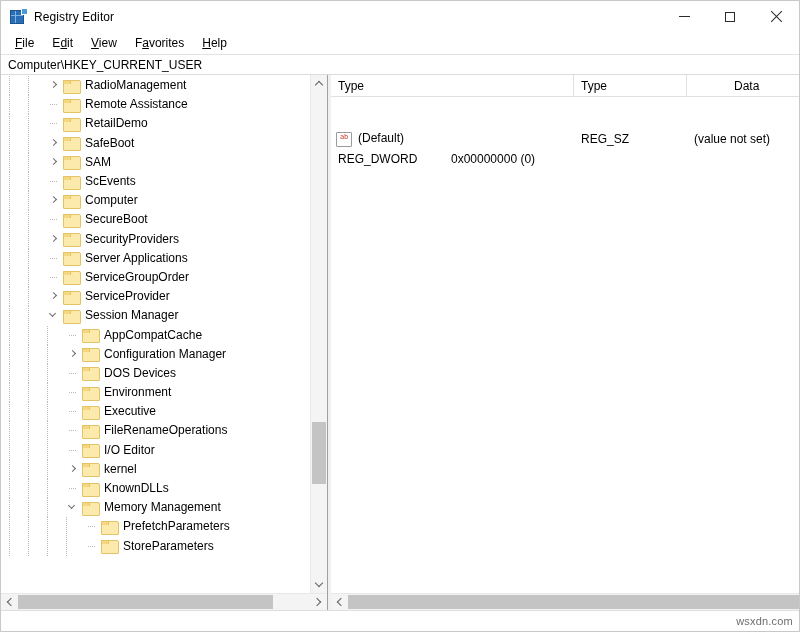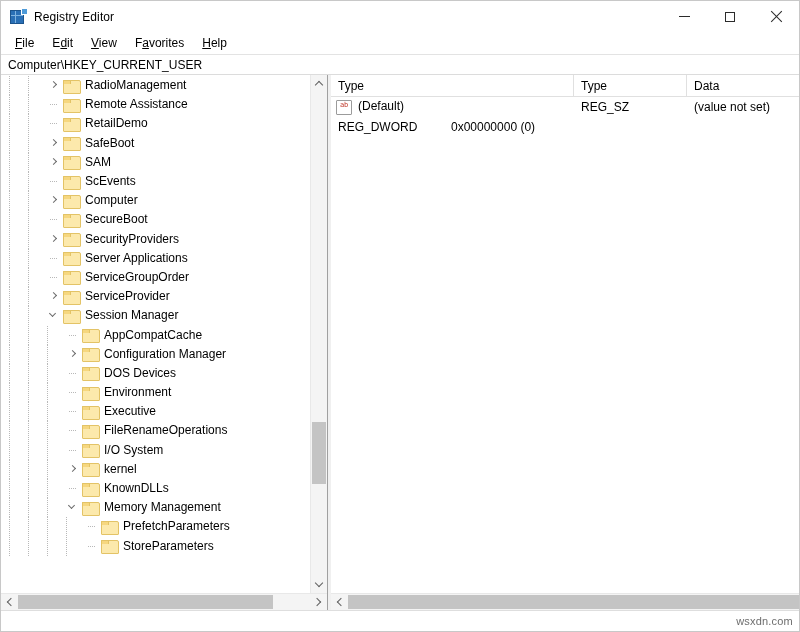--- a/index.html
+++ b/index.html
@@ -298,26 +298,27 @@
     display: flex;
     align-items: center;
     padding-left: 7px;
     border-right: 1px solid #e0e0e0;
     height: 22px;
     overflow: hidden;
     white-space: nowrap;
   }
   .lv-col.c-name { width: 243px; min-width: 243px; }
   .lv-col.c-type { width: 113px; min-width: 113px; }
-  .lv-col.c-data { flex: 1 1 auto; border-right: none; }
+  .lv-col.c-data { flex: 1 1 auto; border-right: none; margin-left: 40px; }
   .lv-body {
     flex: 1 1 auto;
     overflow: hidden;
     position: relative;
     background: #fff;
+    margin-top: 32px;
   }
   .lrow {
     height: 20px;
     display: flex;
     align-items: center;
     font-size: 12px;
     color: #000;
     white-space: nowrap;
   }
   .lcell {
@@ -636,21 +637,21 @@
             <div class="trow">
               <div class="tindent" style="width: 65px;">
                 <div class="guide" style="left: 8px;"></div>
                 <div class="guide" style="left: 27px;"></div>
                 <div class="guide" style="left: 46px;"></div>
               </div>
               <div class="chev leaf">
                 <div class="tick"></div>
               </div>
               <div class="folder"></div>
-              <div class="tlabel">I/O System</div>
+              <div class="tlabel">I/O Editor</div>
             </div>
             <div class="trow">
               <div class="tindent" style="width: 65px;">
                 <div class="guide" style="left: 8px;"></div>
                 <div class="guide" style="left: 27px;"></div>
                 <div class="guide" style="left: 46px;"></div>
               </div>
               <div class="chev closed">
                 <i></i>
               </div>

